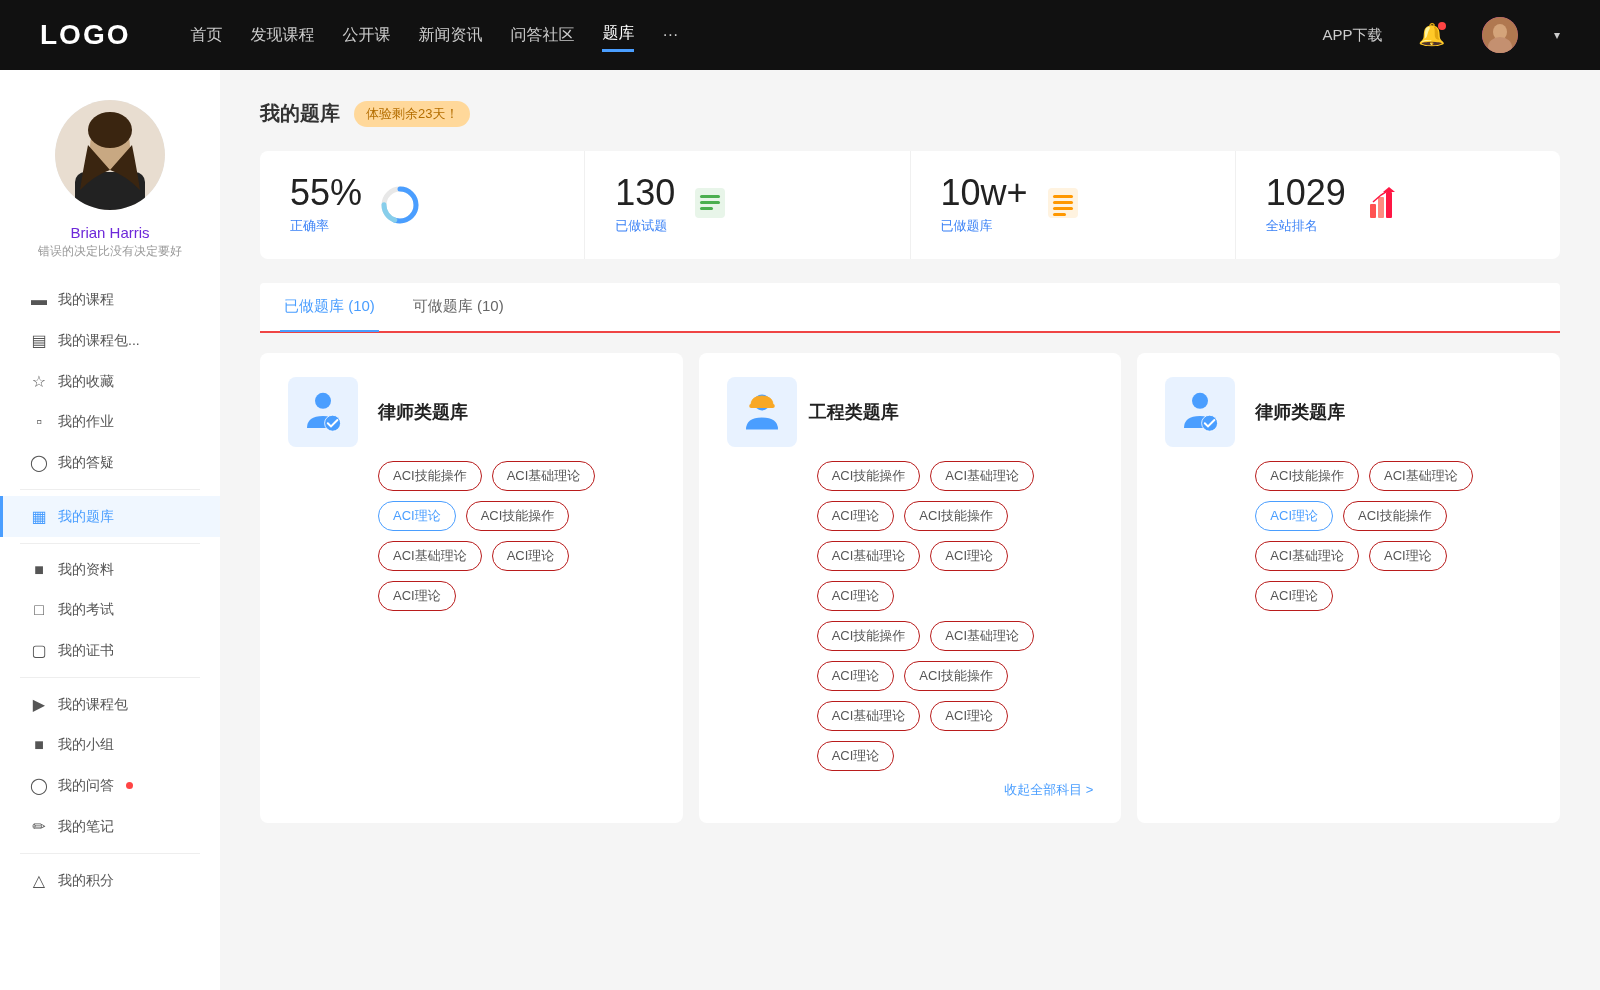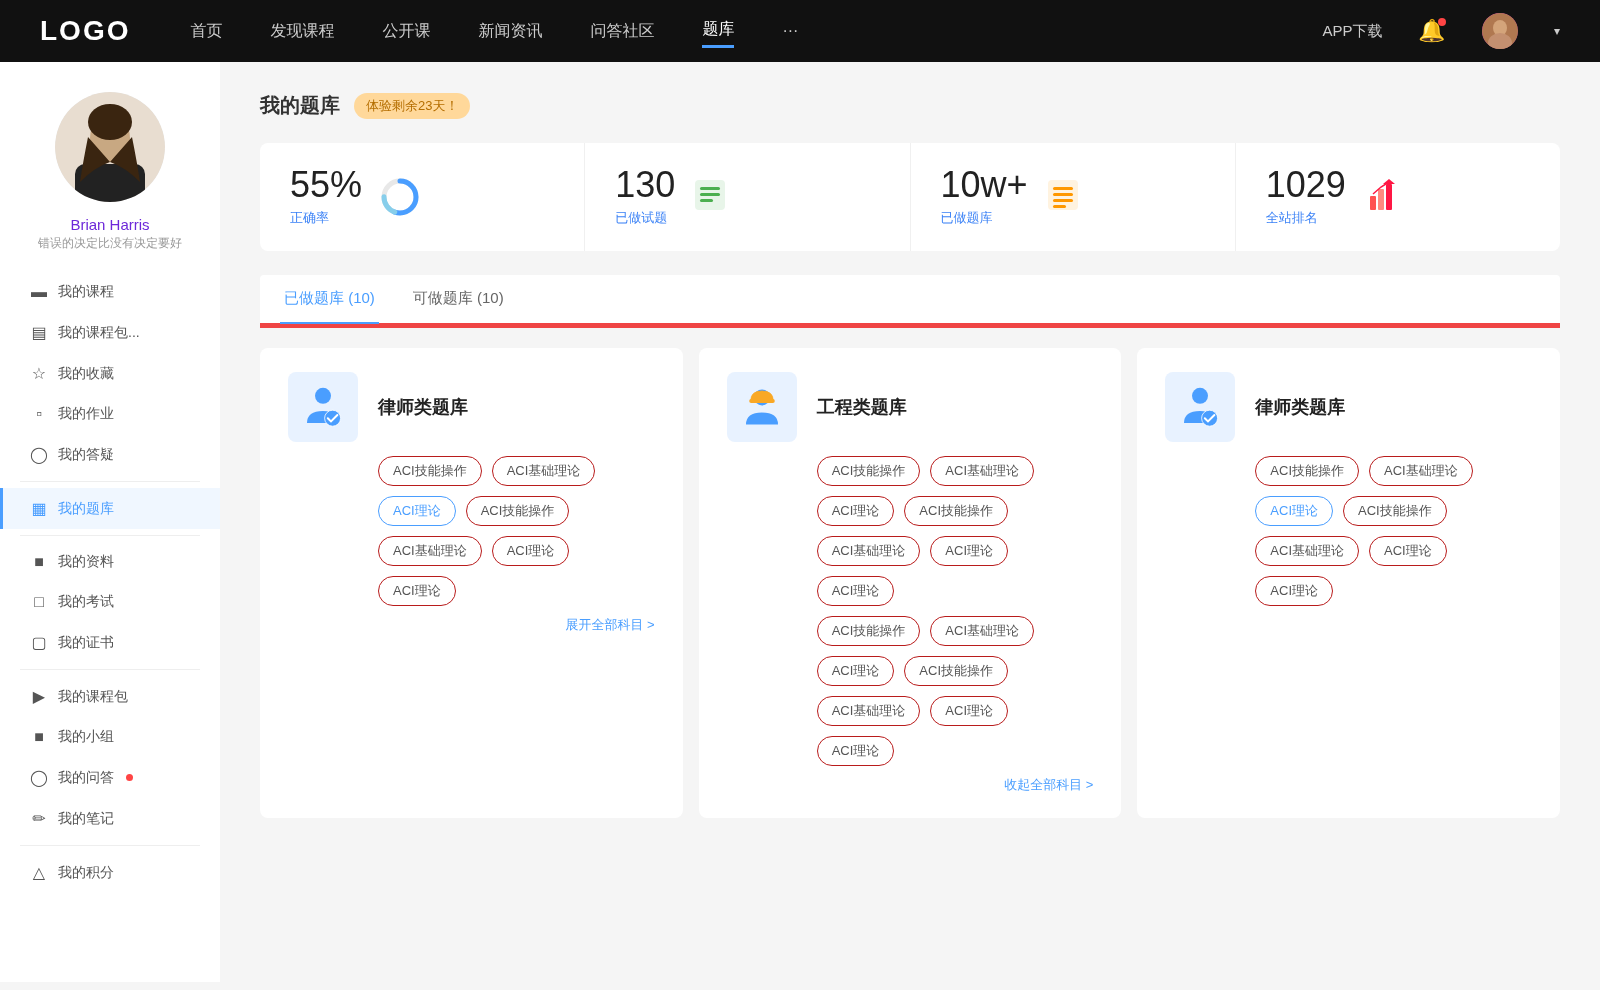--- a/index.html
+++ b/index.html
@@ -1,38 +1,38 @@
 <!DOCTYPE html>
 <html><head>
   <meta charset="utf-8">
   <style>
     * { margin: 0; padding: 0; box-sizing: border-box; }
     body { font-family: 'PingFang SC', 'Microsoft YaHei', sans-serif; background: #f5f5f5; width: 1600px; min-height: 990px; overflow: hidden; }
 
     
     .navbar {
       background: #111;
-      height: 62px;
+      height: 70px;
       display: flex;
       align-items: center;
       padding: 0 40px;
       color: white;
       position: relative;
     }
     .navbar-logo {
       font-size: 28px;
       font-weight: bold;
       color: white;
       margin-right: 60px;
       letter-spacing: 2px;
     }
     .navbar-nav {
       display: flex;
       align-items: center;
-      gap: 48px;
+      gap: 28px;
       flex: 1;
     }
     .navbar-nav-item {
       color: #ccc;
       font-size: 16px;
       cursor: pointer;
       padding: 4px 0;
     }
     .navbar-nav-item.active {
       color: white;
@@ -233,21 +233,21 @@
       font-size: 13px;
       color: #3b82f6;
       margin-top: 6px;
     }
 
     
     .tabs-row {
       display: flex;
       gap: 30px;
       margin-bottom: 20px;
-      border-bottom: 5px solid #ef4444;
+      border-bottom: 2px solid #ef4444;
       background: white;
       padding: 0 20px;
       border-radius: 4px 4px 0 0;
       text-align: right;
     }
     .tab-item {
       padding: 14px 4px;
       font-size: 15px;
       cursor: pointer;
       color: #666;
@@ -527,27 +527,24 @@
         </div>
         <div style="display:flex; flex-wrap:wrap; gap:10px; margin-left:90px;">
           <span class="tag">ACI技能操作</span>
           <span class="tag">ACI基础理论</span>
           <span class="tag active">ACI理论</span>
           <span class="tag">ACI技能操作</span>
           <span class="tag">ACI基础理论</span>
           <span class="tag">ACI理论</span>
           <span class="tag">ACI理论</span>
         </div>
-        <div class="qbank-footer">
-          <span class="expand-btn">展开全部科目 &gt;</span>
-        </div>
       </div>
 
       <div class="qbank-card">
-        <div style="display:flex; align-items:center; gap:20px; margin-bottom:14px;">
+        <div style="display:flex; align-items:center; gap:12px; margin-bottom:14px;">
           <div class="qbank-icon-wrap">
             <svg class="engineer-icon-svg" viewBox="0 0 60 60">
               <circle cx="30" cy="18" r="10" fill="#4a9eff"></circle>
               <path d="M10 52 Q10 37 30 37 Q50 37 50 52" fill="#4a9eff"></path>
               <path d="M16 22 Q16 10 30 10 Q44 10 44 22" fill="#f9a825" stroke="#f9a825" stroke-width="1"></path>
               <rect x="14" y="20" width="32" height="5" rx="2.5" fill="#f9a825"></rect>
             </svg>
           </div>
           <span class="qbank-title">工程类题库</span>
         </div>

